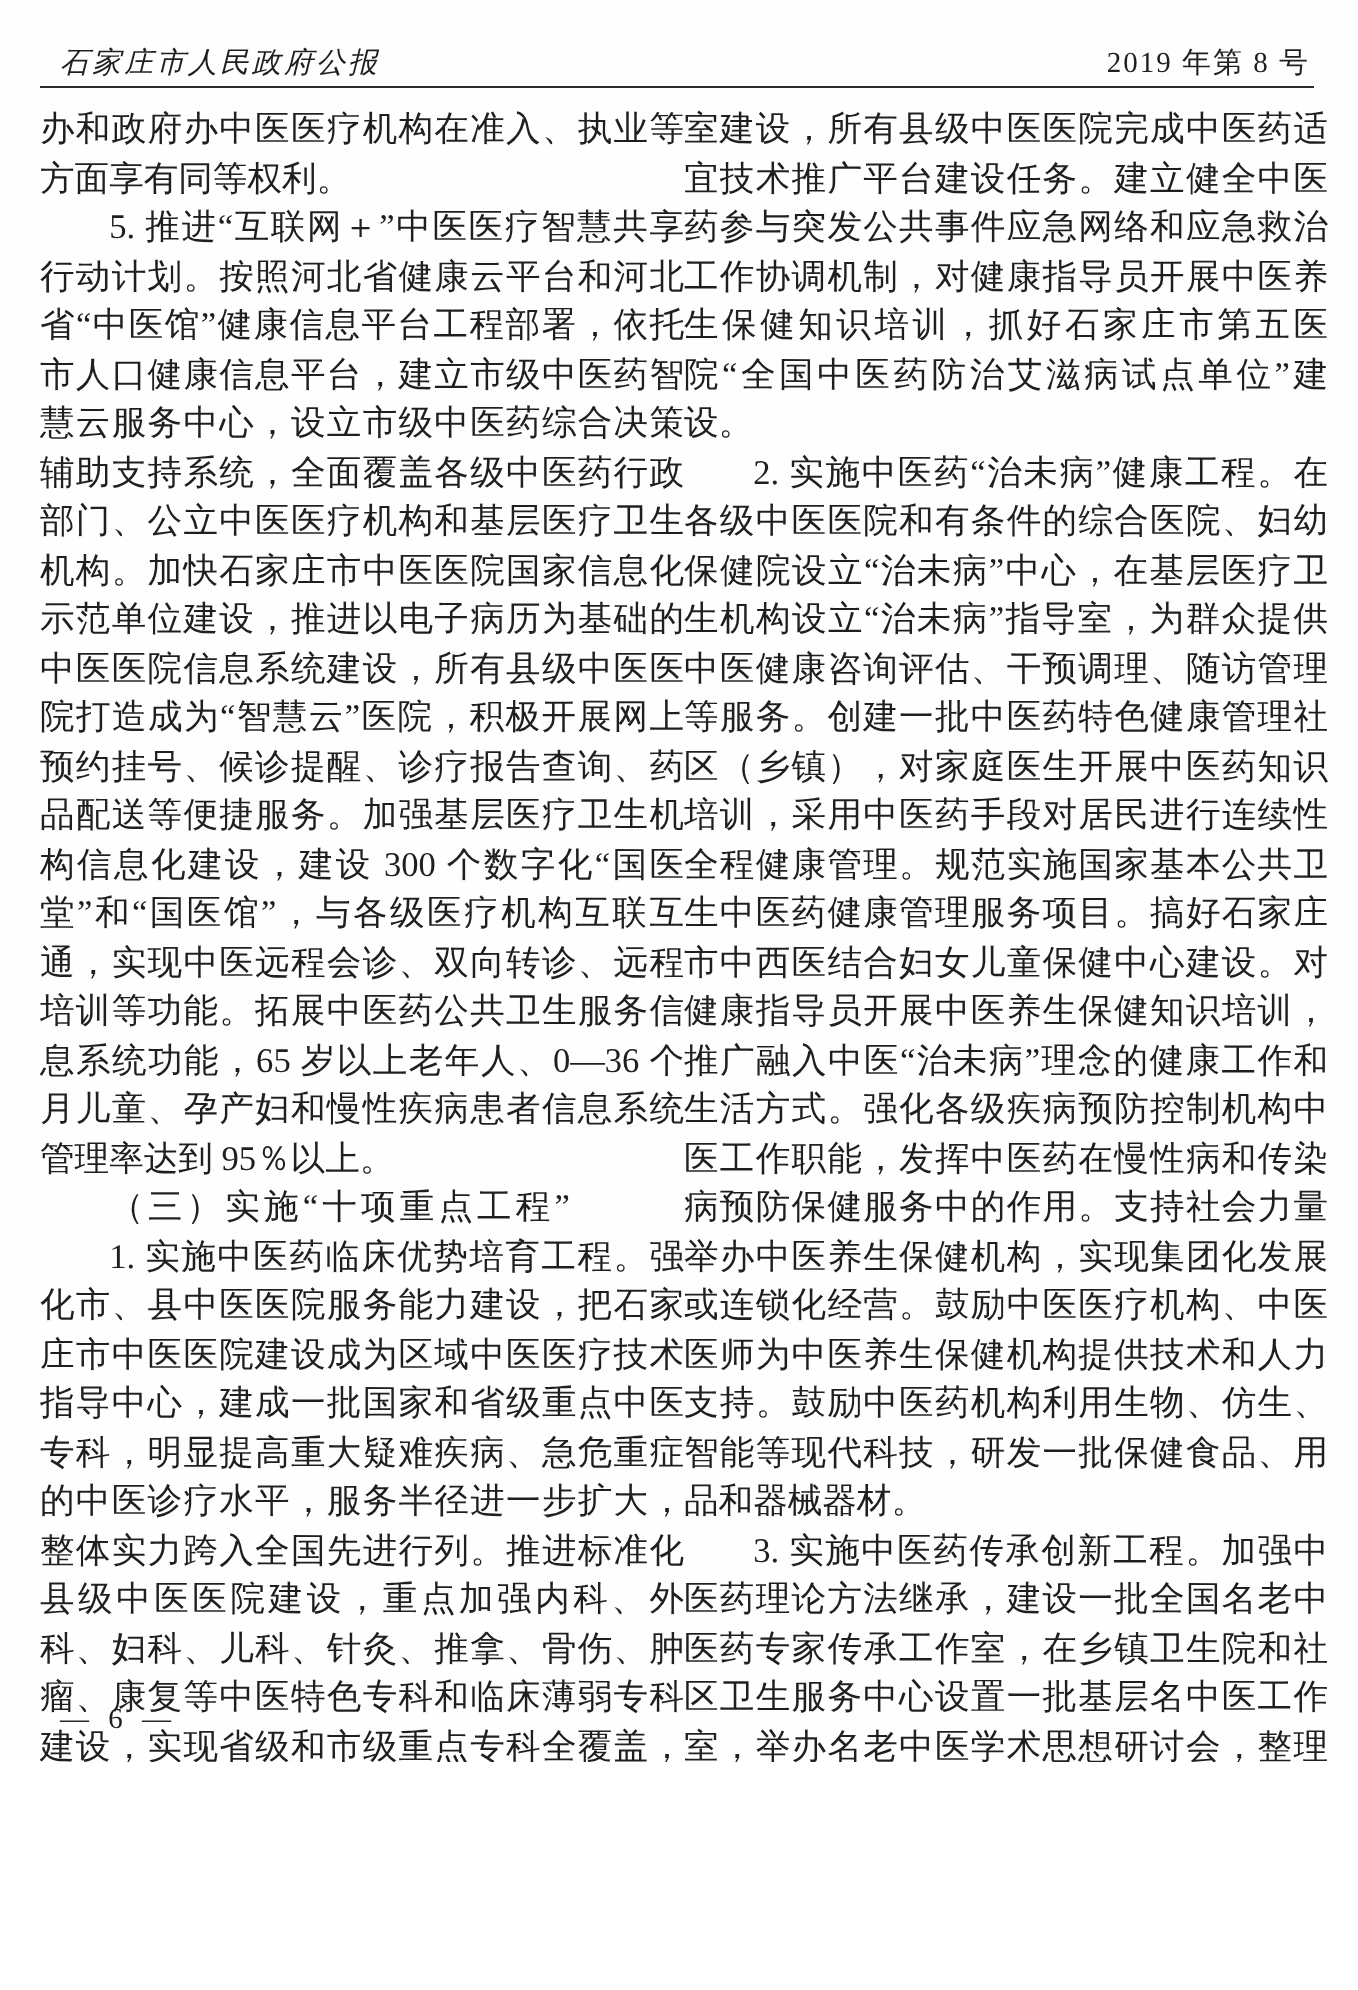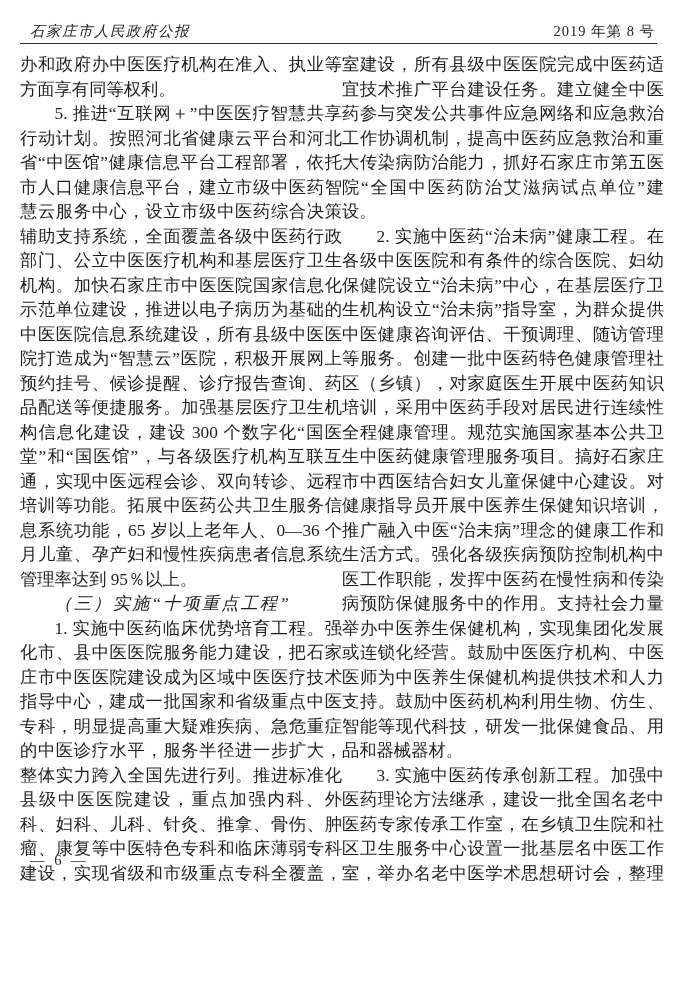--- a/index.html
+++ b/index.html
@@ -61,21 +61,20 @@
     font-size: 17.3px;
     line-height: 24.5px;
     text-align: justify;
     text-justify: inter-ideograph;
   }
   .column p { margin: 0; }
   .cont    { text-indent: 0; }
   .para    { text-indent: 2em; }
   .heading {
     text-indent: 2em;
-    font-style: italic;           
     letter-spacing: 0.12em;
   }
   
   .footer {
     position: absolute;
     left: 30px;
     bottom: 12px;
     font-size: 14.5px;
     letter-spacing: 3px;
   }
@@ -95,21 +94,21 @@
   <main class="columns">
 
     <section class="column">
       <p class="cont">办和政府办中医医疗机构在准入、执业等方面享有同等权利。</p>
       <p class="para">5. 推进“互联网＋”中医医疗智慧共享行动计划。按照河北省健康云平台和河北省“中医馆”健康信息平台工程部署，依托市人口健康信息平台，建立市级中医药智慧云服务中心，设立市级中医药综合决策辅助支持系统，全面覆盖各级中医药行政部门、公立中医医疗机构和基层医疗卫生机构。加快石家庄市中医医院国家信息化示范单位建设，推进以电子病历为基础的中医医院信息系统建设，所有县级中医医院打造成为“智慧云”医院，积极开展网上预约挂号、候诊提醒、诊疗报告查询、药品配送等便捷服务。加强基层医疗卫生机构信息化建设，建设 300 个数字化“国医堂”和“国医馆”，与各级医疗机构互联互通，实现中医远程会诊、双向转诊、远程培训等功能。拓展中医药公共卫生服务信息系统功能，65 岁以上老年人、0—36 个月儿童、孕产妇和慢性疾病患者信息系统管理率达到 95％以上。</p>
       <p class="heading">（三）实施“十项重点工程”</p>
       <p class="para">1. 实施中医药临床优势培育工程。强化市、县中医医院服务能力建设，把石家庄市中医医院建设成为区域中医医疗技术指导中心，建成一批国家和省级重点中医专科，明显提高重大疑难疾病、急危重症的中医诊疗水平，服务半径进一步扩大，整体实力跨入全国先进行列。推进标准化县级中医医院建设，重点加强内科、外科、妇科、儿科、针灸、推拿、骨伤、肿瘤、康复等中医特色专科和临床薄弱专科建设，实现省级和市级重点专科全覆盖，提高常见病、多发病、慢性病的中医诊疗能力，做好重大疑难疾病向上转诊服务。在各级中医医院推广中医药综合治疗</p>
     </section>
 
     <section class="column">
-      <p class="cont">室建设，所有县级中医医院完成中医药适宜技术推广平台建设任务。建立健全中医药参与突发公共事件应急网络和应急救治工作协调机制，提高中医药应急救治和重大传染病防治能力，抓好石家庄市第五医院“全国中医药防治艾滋病试点单位”建设。</p>
+      <p class="cont">室建设，所有县级中医医院完成中医药适宜技术推广平台建设任务。建立健全中医药参与突发公共事件应急网络和应急救治工作协调机制，对健康指导员开展中医养生保健知识培训，抓好石家庄市第五医院“全国中医药防治艾滋病试点单位”建设。</p>
       <p class="para">2. 实施中医药“治未病”健康工程。在各级中医医院和有条件的综合医院、妇幼保健院设立“治未病”中心，在基层医疗卫生机构设立“治未病”指导室，为群众提供中医健康咨询评估、干预调理、随访管理等服务。创建一批中医药特色健康管理社区（乡镇），对家庭医生开展中医药知识培训，采用中医药手段对居民进行连续性全程健康管理。规范实施国家基本公共卫生中医药健康管理服务项目。搞好石家庄市中西医结合妇女儿童保健中心建设。对健康指导员开展中医养生保健知识培训，推广融入中医“治未病”理念的健康工作和生活方式。强化各级疾病预防控制机构中医工作职能，发挥中医药在慢性病和传染病预防保健服务中的作用。支持社会力量举办中医养生保健机构，实现集团化发展或连锁化经营。鼓励中医医疗机构、中医医师为中医养生保健机构提供技术和人力支持。鼓励中医药机构利用生物、仿生、智能等现代科技，研发一批保健食品、用品和器械器材。</p>
       <p class="para">3. 实施中医药传承创新工程。加强中医药理论方法继承，建设一批全国名老中医药专家传承工作室，在乡镇卫生院和社区卫生服务中心设置一批基层名中医工作室，举办名老中医学术思想研讨会，整理出版名医名家医案集，推动中医古籍数字化。做好传统制药、鉴定、炮制技术及老药工经验的挖掘整理，形成规范、传承</p>
     </section>
 
   </main>
 
   <footer class="footer">
     <span>— 6 —</span>
   </footer>
 

